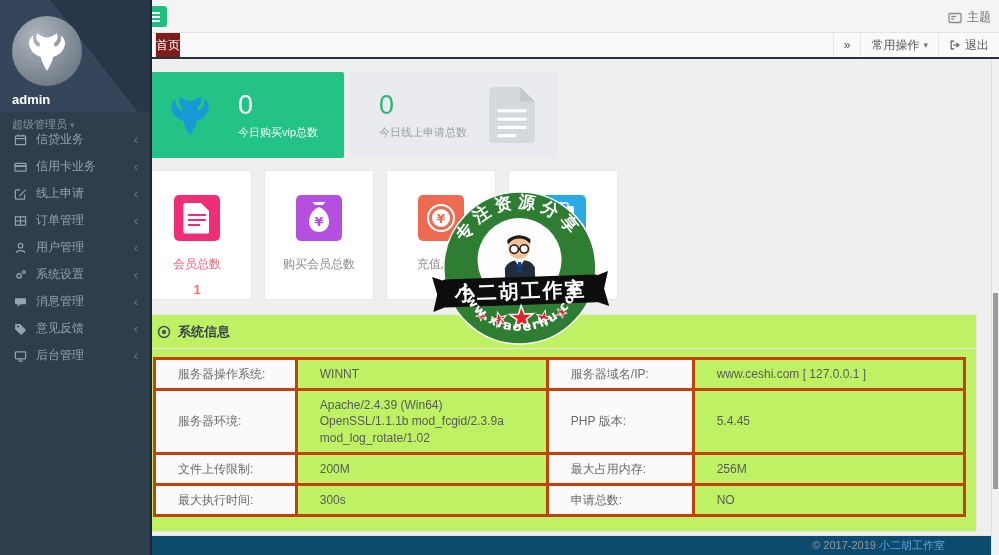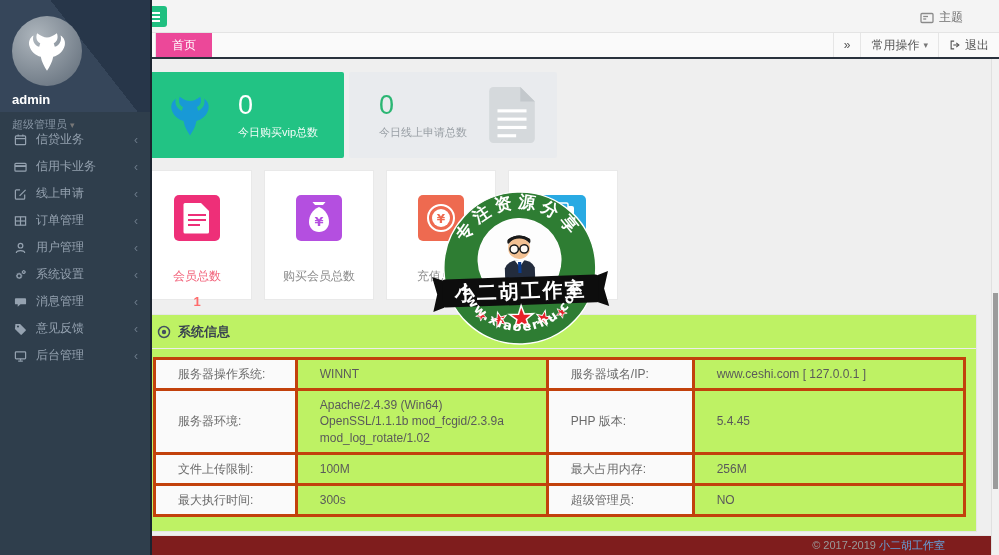--- a/index.html
+++ b/index.html
@@ -18,26 +18,26 @@
   .menu-item { height:27px; display:flex; align-items:center; padding:0 12px 0 14px; color:#95a2b0; cursor:pointer; }
   .menu-item svg { width:13px; height:14px; margin-right:9px; flex:none; }
   .menu-item .lab { flex:1; font-size:12px; }
   .menu-item .chev { color:#6c7a89; font-size:12px; }
 
   
   .main { position:absolute; left:128px; top:0; right:0; bottom:0; }
   .topbar { height:33px; background:#f4f4f4; border-bottom:1px solid #e4e4e4; position:relative; }
   .burger { position:absolute; left:12px; top:6px; width:27px; height:21px; background:#1fbf80; border-radius:3px; border:none; cursor:pointer; display:flex; flex-direction:column; justify-content:center; align-items:center; gap:2px; }
   .burger i { display:block; width:13px; height:2px; background:#fff; }
-  .theme-btn { position:absolute; right:36px; top:9px; color:#6f6f6f; cursor:pointer; display:flex; align-items:center; gap:5px; }
+  .theme-btn { position:absolute; right:8px; top:9px; color:#6f6f6f; cursor:pointer; display:flex; align-items:center; gap:5px; }
   .theme-btn svg { width:14px; height:12px; }
 
   .tabbar { height:26px; background:#fafafa; border-bottom:2px solid #29323d; display:flex; align-items:stretch; }
   .tab-scroll { width:28px; display:flex; align-items:center; justify-content:center; color:#555; cursor:pointer; border-right:1px solid #e6e6e6; font-weight:bold; }
-  .tab-active { background:#ec4899; color:#fff; padding:0 16px; display:flex; align-items:center; cursor:pointer; }
+  .tab-active { background:#7f1d1d; color:#fff; padding:0 0; display:flex; align-items:center; cursor:pointer; }
   .tab-fill { flex:1; }
   .tab-right { display:flex; align-items:stretch; }
   .tab-right > div { display:flex; align-items:center; padding:0 10px; color:#555; cursor:pointer; border-left:1px solid #e6e6e6; gap:4px; }
   .tab-right svg { width:12px; height:12px; }
   .caret { font-size:9px; color:#777; }
 
   .content { position:absolute; top:59px; left:0; right:8px; height:476px; padding:13px 14px; overflow:hidden; }
 
   
   .sumrow { display:flex; gap:5px; }
@@ -50,37 +50,37 @@
   .card-gray .txt { flex:1; }
   .card-gray .num { font-size:27px; color:#2bb673; }
   .card-gray .lab { font-size:11px; color:#9aa0a6; margin-top:4px; }
   .card-gray svg { width:46px; height:56px; }
 
   
   .statrow { display:flex; gap:12px; margin-top:12px; }
   .stat { width:110px; height:130px; background:#fff; border:1px solid #e9e9e9; text-align:center; padding-top:24px; cursor:pointer; }
   .stat .sq { width:46px; height:46px; border-radius:5px; margin:0 auto; display:flex; align-items:center; justify-content:center; }
   .stat .sq svg { width:30px; height:32px; }
-  .stat .slab { margin-top:27px; font-size:12px; color:#8c8c8c; }
+  .stat .slab { margin-top:15px; font-size:12px; color:#8c8c8c; }
   .stat .slab.hot { color:#f2647c; }
   .stat .snum { margin-top:9px; font-size:13px; color:#ff6b6b; font-weight:bold; min-height:14px; }
   .sq1{background:#ee2f78;} .sq2{background:#84c241;} .sq3{background:#b44fe0;} .sq4{background:#ee6a50;} .sq5{background:#29aae3;}
 
   
   .panel { margin-top:14px; background:#bef264; border:1px solid #e6e6e6; }
   .panel-h { height:34px; display:flex; align-items:center; padding:0 14px; border-bottom:1px solid #ececec; color:#3a4450; font-weight:bold; font-size:13px; gap:7px; }
   .panel-h svg { width:14px; height:14px; }
   .panel-b { padding:8px 10px 14px; }
   table.sys { width:100%; border-collapse:collapse; font-size:12px; }
   table.sys td { border:3px solid #c2410c; padding:6px 12px 6px 22px; line-height:1.35; color:#5a5a5a; }
   table.sys td.lbl { background:#fafafa; color:#6b6b6b; }
   td.pre { white-space:pre-line; line-height:1.9; }
 
   
-  .footer { position:absolute; left:0; right:8px; bottom:0; height:20px; background:#7f1d1d; border-top:1px solid #e5e5e5; text-align:right; line-height:19px; padding-right:46px; color:#9a9a9a; font-size:11px; }
+  .footer { position:absolute; left:0; right:8px; bottom:0; height:20px; background:#0c4a6e; border-top:1px solid #e5e5e5; text-align:right; line-height:19px; padding-right:46px; color:#9a9a9a; font-size:11px; }
   .footer a { color:#65a3dd; text-decoration:none; cursor:pointer; }
 
   
   .sbar { position:absolute; right:0; top:59px; bottom:0; width:8px; background:#f1f1f1; border-left:1px solid #e0e0e0; }
   .sthumb { position:absolute; left:1px; right:1px; top:234px; height:196px; background:#9b9b9b; cursor:pointer; }
 
   
   .stamp { position:absolute; left:425px; top:188px; width:190px; height:170px; z-index:20; transform:rotate(-2deg); pointer-events:none; }
 </style>
 </head>
@@ -337,28 +337,28 @@
           </tr>
           <tr>
             <td class="lbl">服务器环境:</td>
             <td class="pre">Apache/2.4.39 (Win64) OpenSSL/1.1.1b mod_fcgid/2.3.9a
 mod_log_rotate/1.02</td>
             <td class="lbl">PHP 版本:</td>
             <td>5.4.45</td>
           </tr>
           <tr>
             <td class="lbl">文件上传限制:</td>
-            <td>100M</td>
+            <td>200M</td>
             <td class="lbl">最大占用内存:</td>
             <td>256M</td>
           </tr>
           <tr>
             <td class="lbl">最大执行时间:</td>
             <td>300s</td>
-            <td class="lbl">超级管理员:</td>
+            <td class="lbl">申请总数:</td>
             <td>NO</td>
           </tr>
 
         </tbody>
           </table>
       </div>
     </div>
   </div>
 
   <div class="footer">

